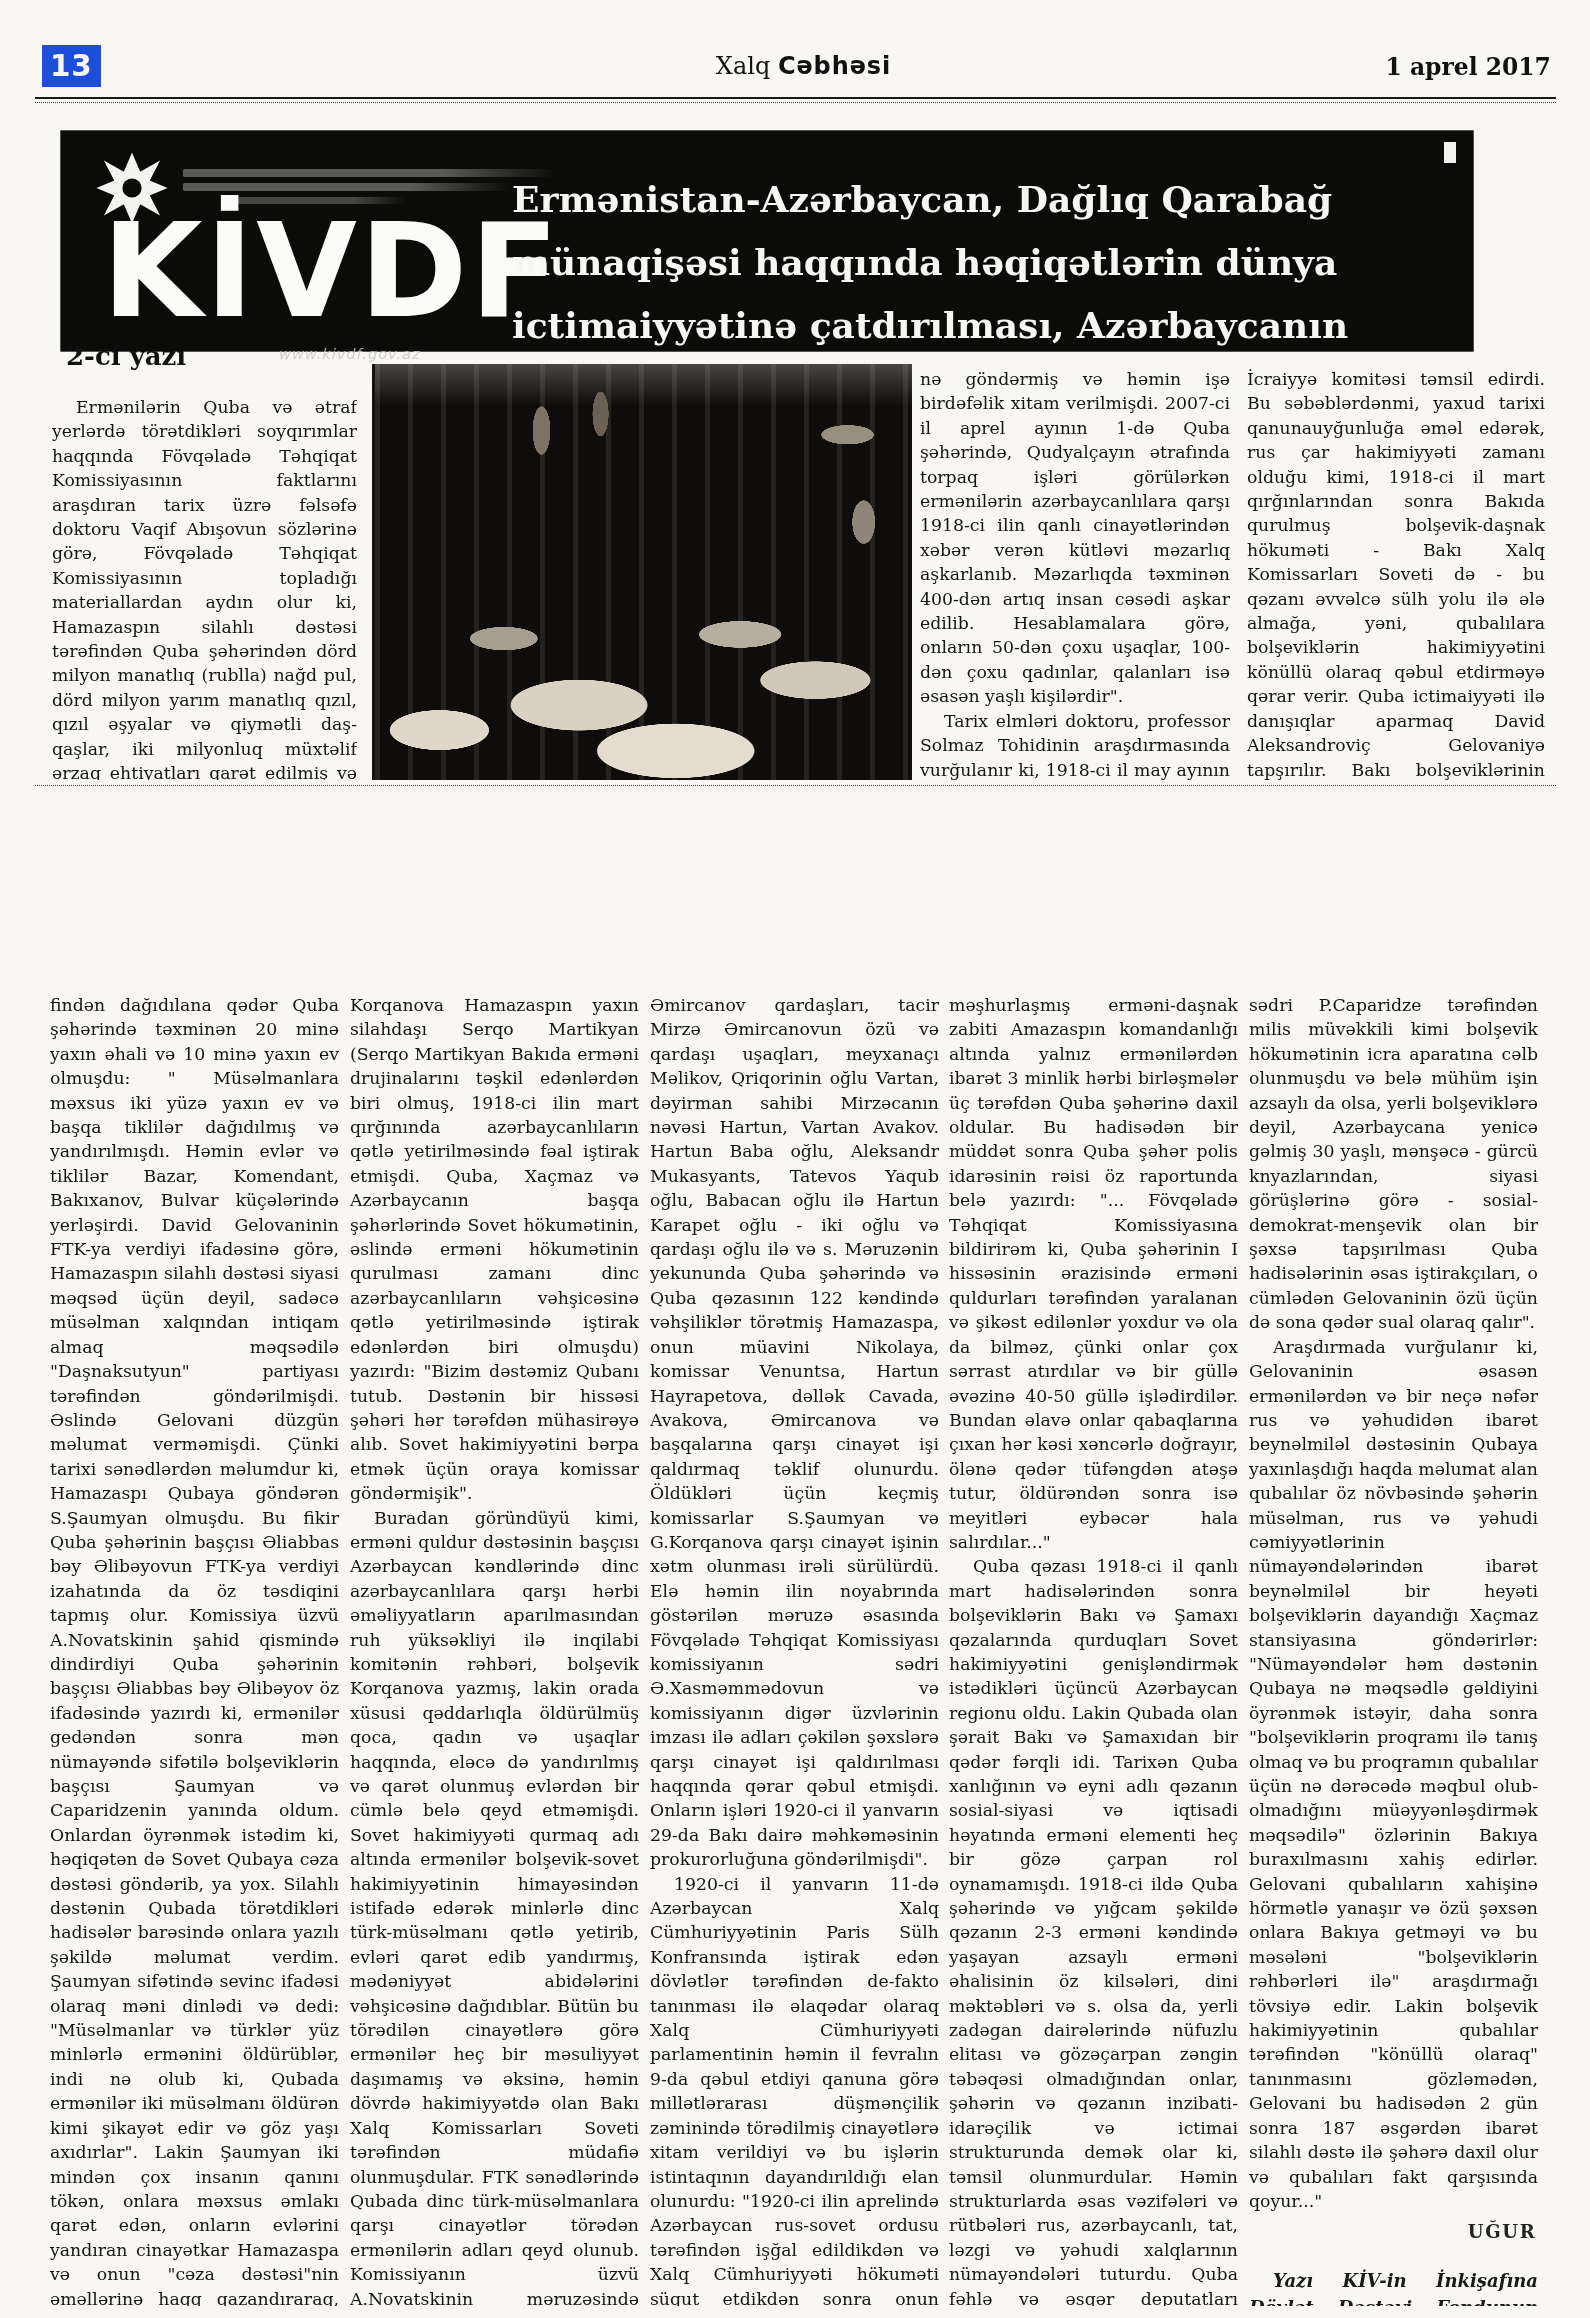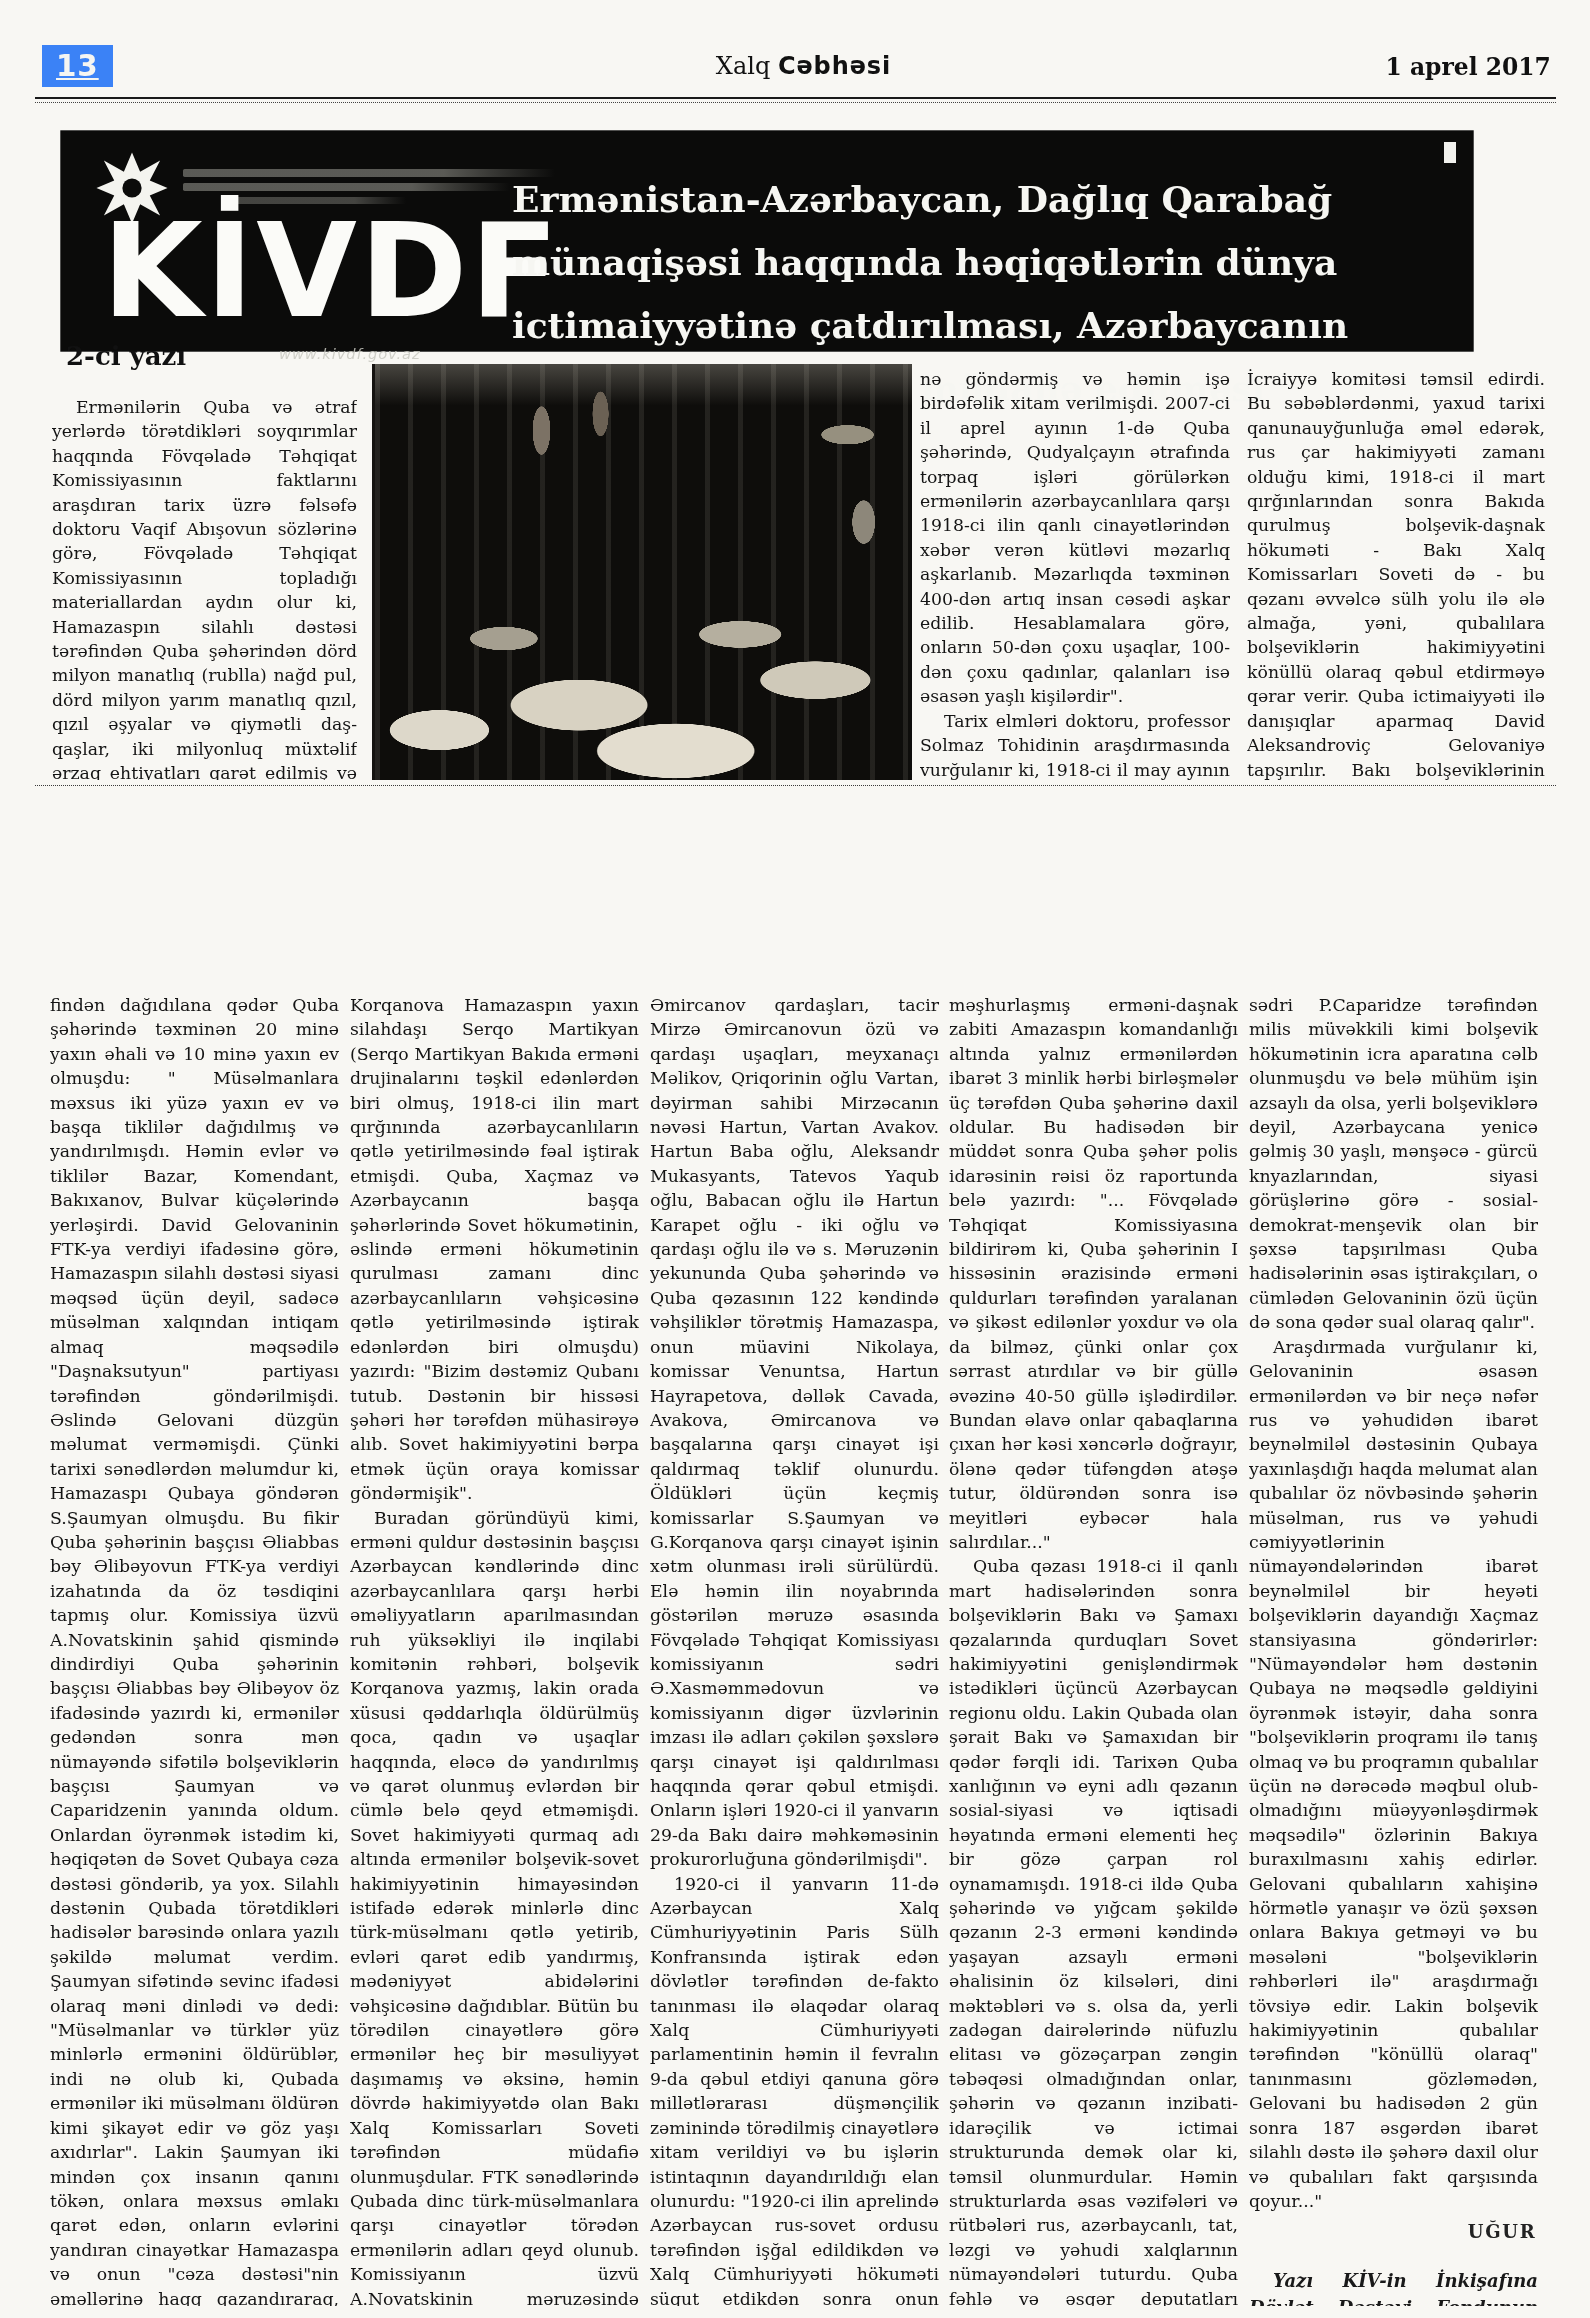--- a/index.html
+++ b/index.html
@@ -9,23 +9,23 @@
     margin:0 auto;
     background:#f8f7f3;
     font-family:"DejaVu Serif", serif;
     color:#1c1c1c;
     overflow:hidden;
   }
   
   .masthead-row{position:absolute;left:35px;top:45px;width:1521px;height:49px;}
   .page-number{
     position:absolute;left:7px;top:0;
-    background:#3b82f6;color:#f5f5f2;
+    background:#1d4ed8;color:#f5f5f2;
     font:bold 29.4px/42px "DejaVu Sans", sans-serif;
-    padding:0 14px;letter-spacing:0.9px;text-decoration:underline;
+    padding:0 8px;letter-spacing:0.9px;
   }
   .paper-title{
     position:absolute;left:16px;right:0;top:3.5px;text-align:center;
     font:24px/35px "DejaVu Serif", serif;color:#111;
   }
   .paper-title b{font-family:"DejaVu Sans", sans-serif;font-weight:bold;letter-spacing:0.9px;}
   .issue-date{
     position:absolute;right:5.2px;top:7px;
     font:bold 23.4px/31px "DejaVu Serif", serif;color:#111;
   }

